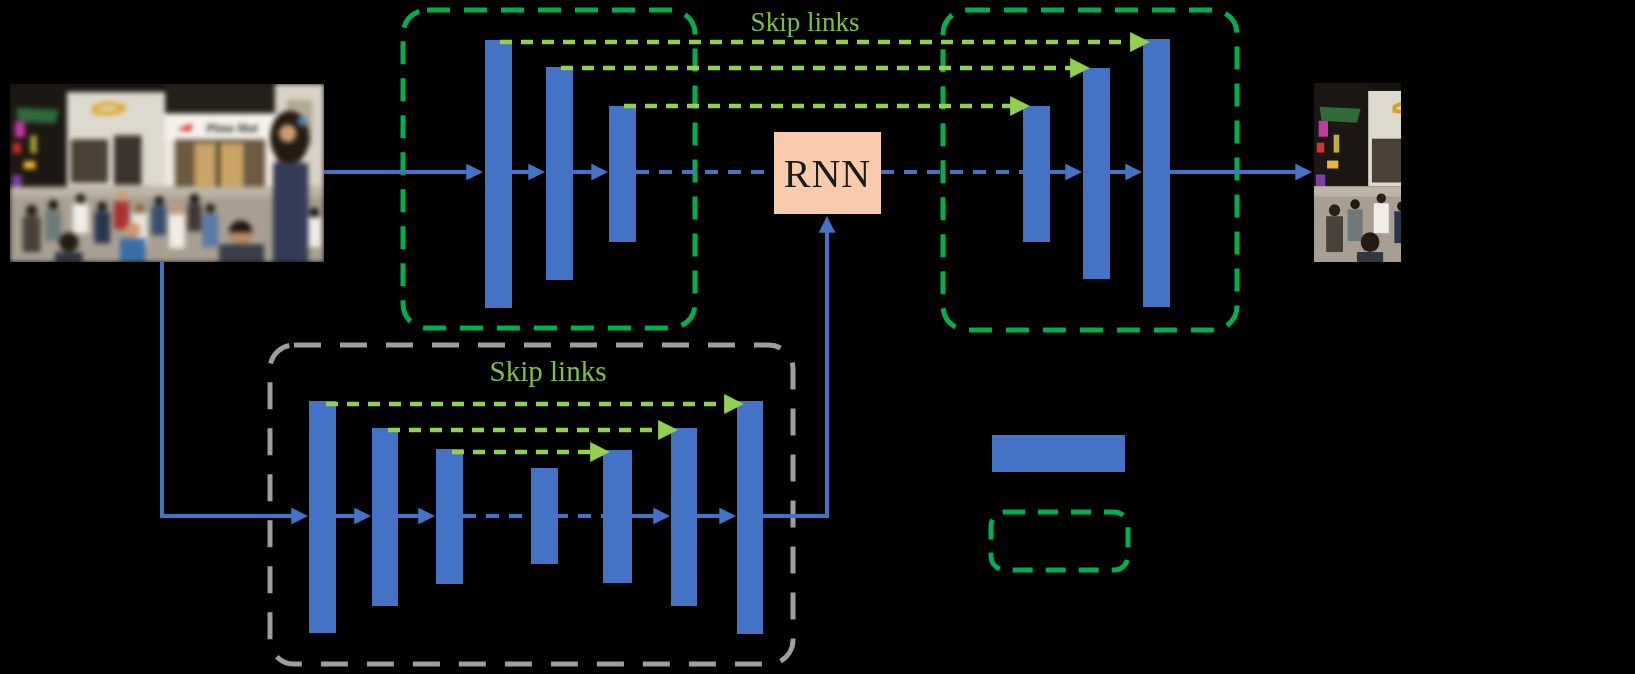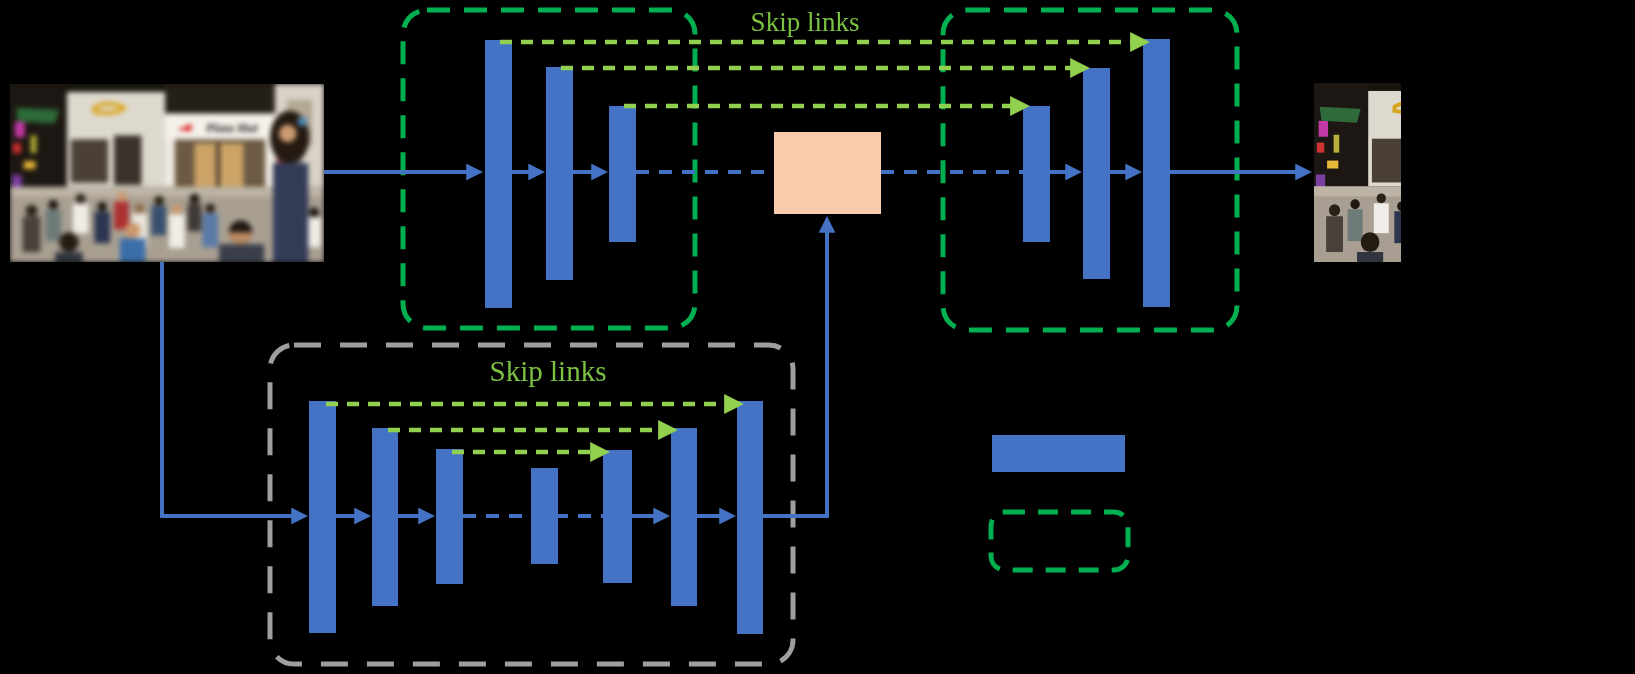--- a/index.html
+++ b/index.html
@@ -212,14 +212,15 @@
     <g>
       <rect x="992" y="435" width="133" height="37" class="bar"></rect>
       <rect x="991" y="512" width="137" height="58" rx="14" class="legend-box-green"></rect>
     </g>
   </svg>
 
   <div class="skip-label" style="left:744px;top:7px;width:122px;font-size:27px;">Skip links</div>
 
   <div class="skip-label" style="left:485px;top:356px;width:126px;font-size:29px;">Skip links</div>
 
+  <div class="rnn-label">RNN</div>
 
 </div>
 
 </body></html>

